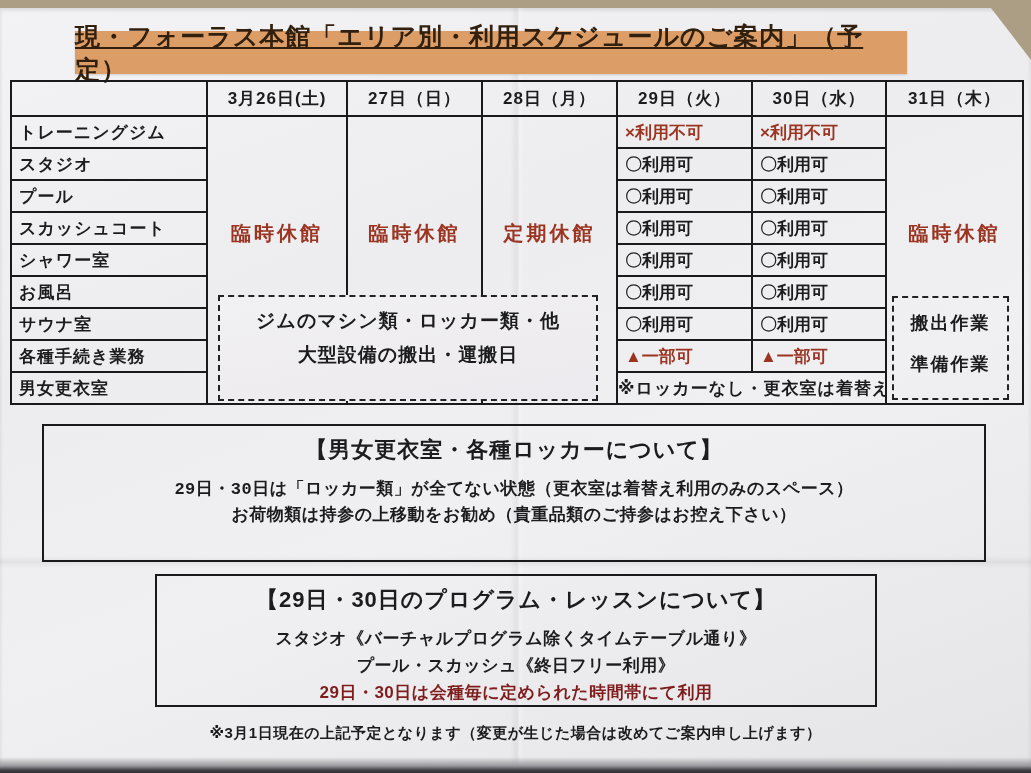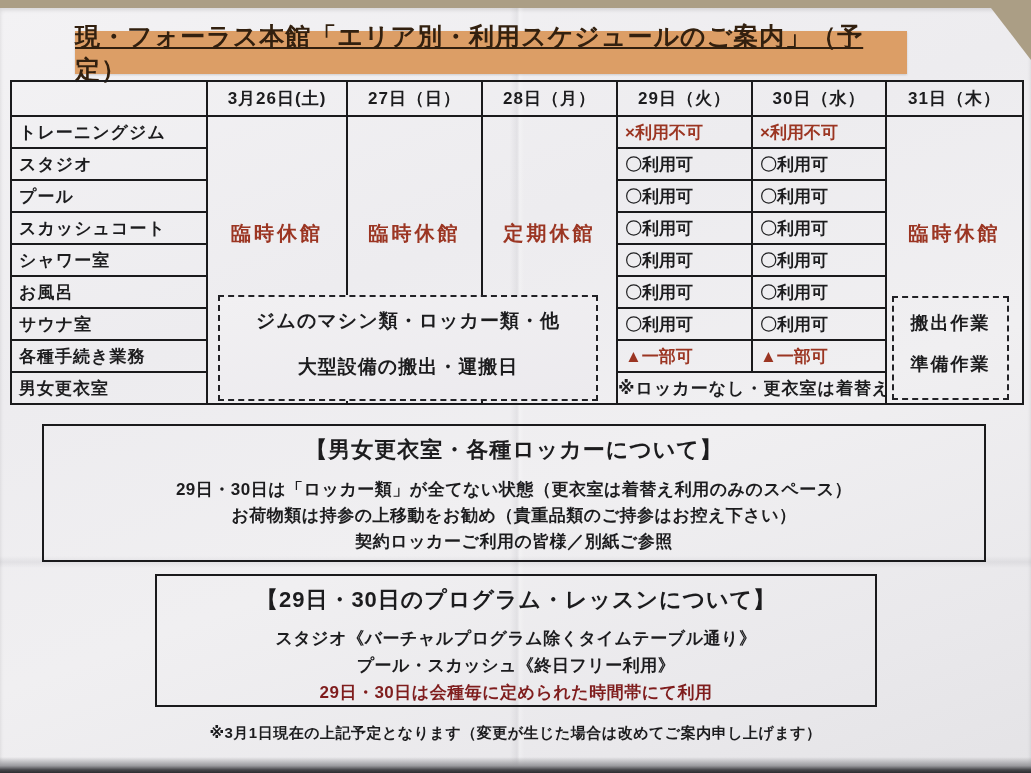--- a/index.html
+++ b/index.html
@@ -66,39 +66,39 @@
   td.note-cell { text-align: center; font-size: 14px; font-weight: 600; letter-spacing: 1px; }
 
   
   #moving-box {
     position: absolute; left: 208px; top: 215px; width: 380px; height: 106px;
     background: linear-gradient(170deg, #f1f0f2, #eceaee);
     border: 2px dashed #222226;
     text-align: center;
   }
   #moving-box .mline1 { margin-top: 11px; font-size: 19px; font-weight: bold; letter-spacing: 1px; }
-  #moving-box .mline2 { margin-top: 20px; font-size: 19px; font-weight: bold; letter-spacing: 1px; }
+  #moving-box .mline2 { margin-top: 8px; font-size: 19px; font-weight: bold; letter-spacing: 1px; }
 
   
   #day31-box {
     position: absolute; left: 5px; right: 13px; bottom: 3px; height: 104px;
     border: 2px dashed #222226; text-align: center;
   }
   #day31-box .nline1 { margin-top: 13px; font-size: 18px; font-weight: bold; letter-spacing: 2px; }
   #day31-box .nline2 { margin-top: 17px; font-size: 18px; font-weight: bold; letter-spacing: 2px; }
 
   
   .info-box {
     position: absolute; background: transparent; border: 2px solid #1a1a1c; text-align: center;
   }
   #locker-box { left: 42px; top: 424px; width: 944px; height: 138px; }
   #program-box { left: 155px; top: 574px; width: 722px; height: 133px; }
   .box-title { font-size: 22px; font-weight: bold; margin-top: 9px; letter-spacing: 1px; }
   .box-line { font-size: 17px; font-weight: 600; line-height: 26px; letter-spacing: 0.5px; }
-  #locker-box .box-lines { margin-top: 12px; }
+  #locker-box .box-lines { margin-top: 12px; font-family: Liberation Mono, monospace; }
   #program-box .box-lines { margin-top: 10px; }
   #program-box .box-line { line-height: 27px; }
   .highlight-line { color: #7f1d1d; }
 
   #footer-note {
     position: absolute; left: 0; top: 724px; width: 1031px; text-align: center;
     font-size: 15px; font-weight: bold; letter-spacing: 0.5px;
   }
 </style>
 </head>
@@ -199,21 +199,20 @@
     <div class="mline1">ジムのマシン類・ロッカー類・他</div>
     <div class="mline2">大型設備の搬出・運搬日</div>
   </div>
 </div>
 
 <div id="locker-box" class="info-box">
   <div class="box-title">【男女更衣室・各種ロッカーについて】</div>
   <div class="box-lines">
     <div class="box-line">29日・30日は「ロッカー類」が全てない状態（更衣室は着替え利用のみのスペース）</div>
     <div class="box-line">お荷物類は持参の上移動をお勧め（貴重品類のご持参はお控え下さい）</div>
-    <div class="box-line">契約ロッカーご利用の皆様／別紙ご参照</div>
   </div>
 </div>
 
 <div id="program-box" class="info-box">
   <div class="box-title">【29日・30日のプログラム・レッスンについて】</div>
   <div class="box-lines">
     <div class="box-line">スタジオ《バーチャルプログラム除くタイムテーブル通り》</div>
     <div class="box-line">プール・スカッシュ《終日フリー利用》</div>
     <div class="box-line highlight-line">29日・30日は会種毎に定められた時間帯にて利用</div>
   </div>

